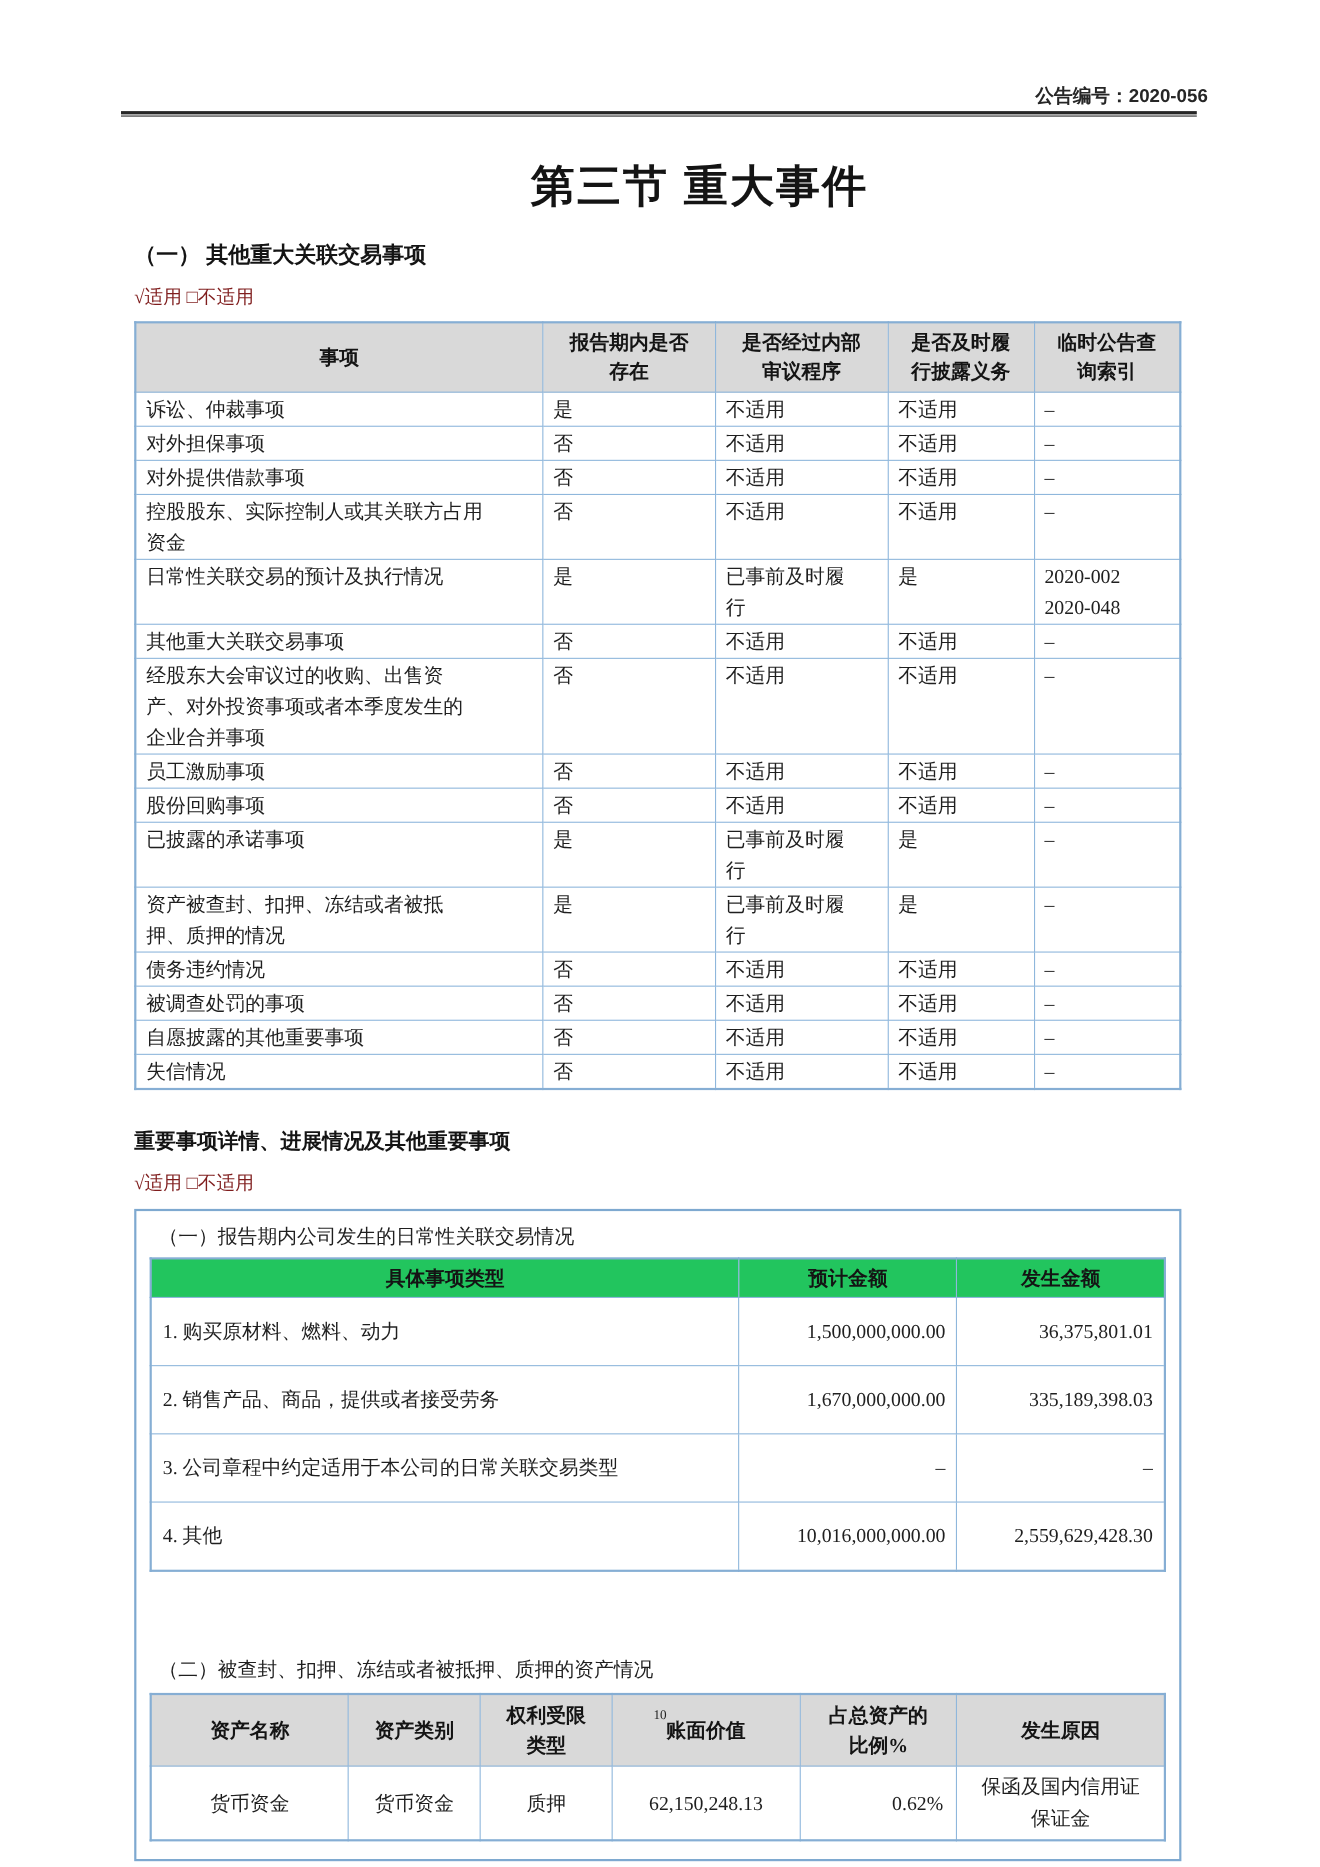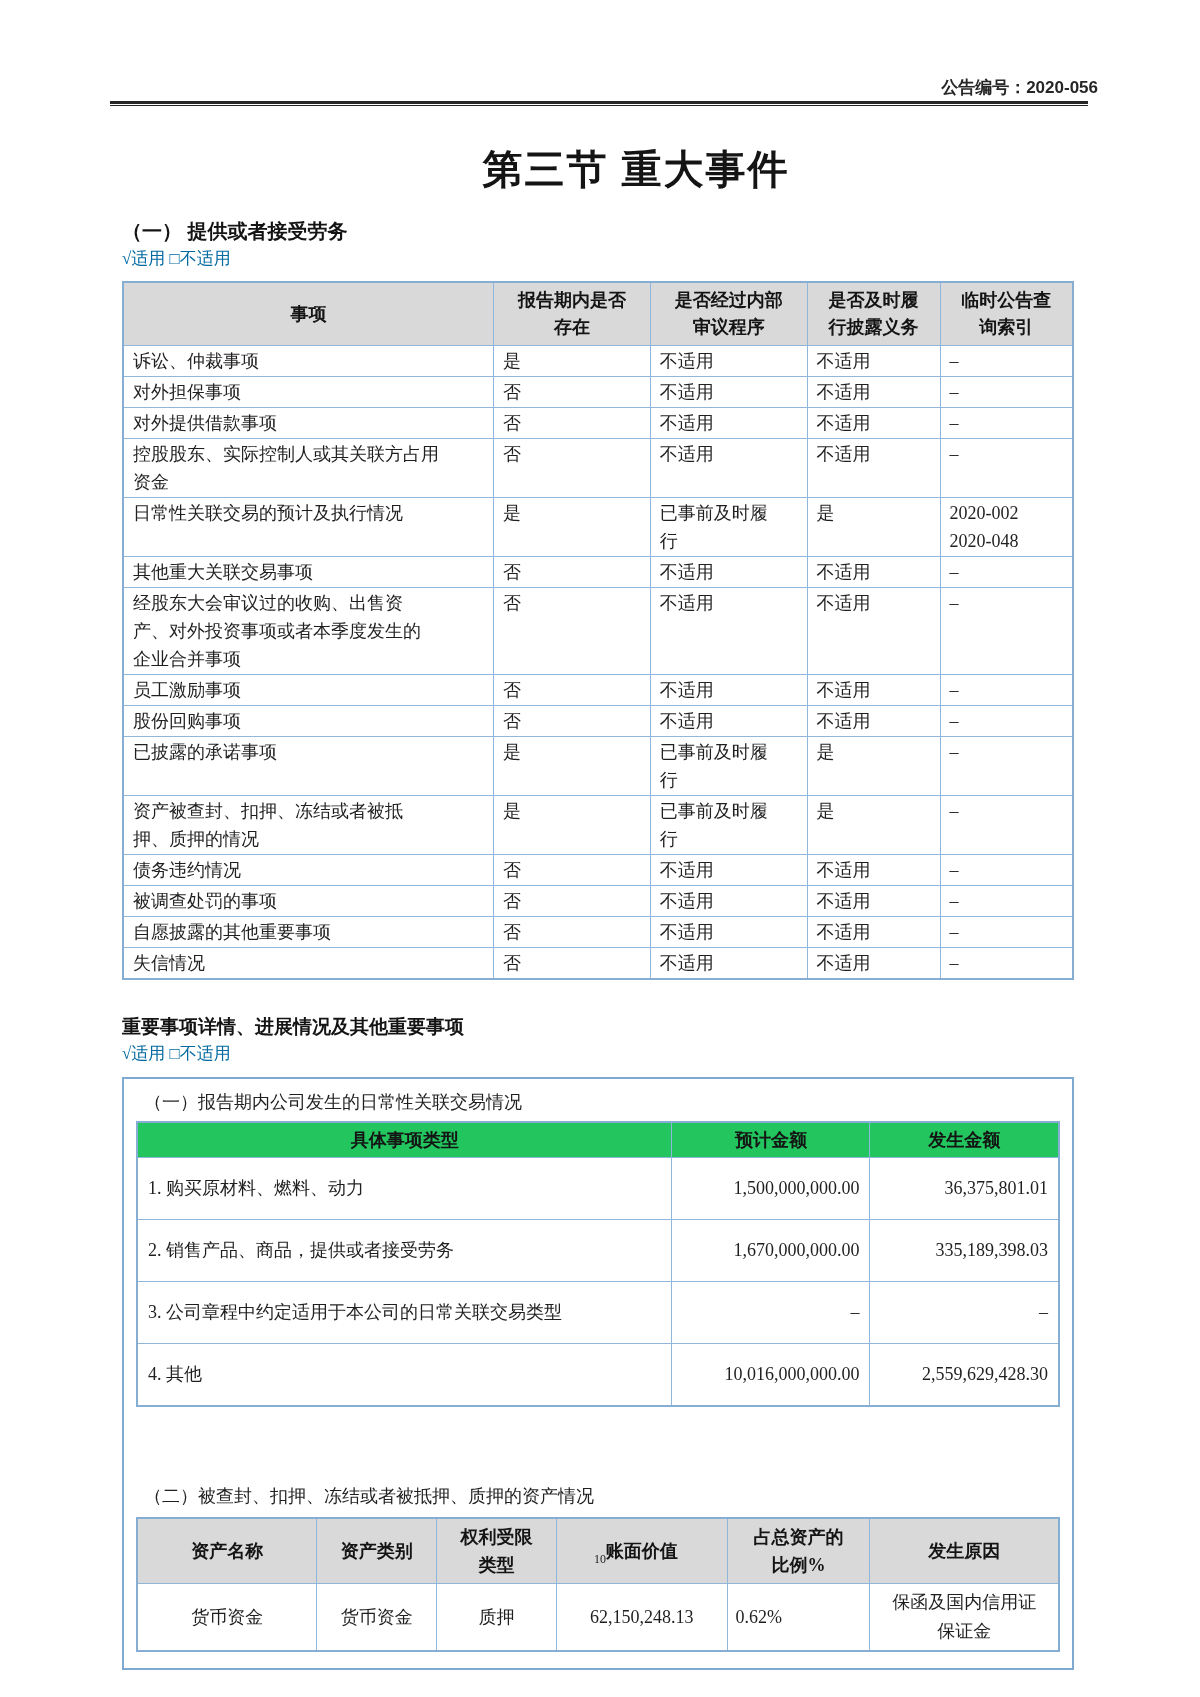--- a/index.html
+++ b/index.html
@@ -14,21 +14,21 @@
     font-family:"Liberation Sans","DejaVu Sans",sans-serif;color:#262626;
   }
   .rule{position:absolute;top:101px;left:110px;width:978px;height:0;
     border-top:3px solid #262626;border-bottom:1px solid #262626;padding-top:1px;}
   .doc-title{
     position:absolute;top:142px;left:0;width:100%;text-align:center;
     font-size:40px;font-weight:bold;letter-spacing:2px;color:#141414;padding-left:36px;
   }
   .content{position:absolute;top:218px;left:122px;width:952px;}
   .h-sec{font-size:20px;font-weight:bold;color:#141414;}
-  .apply{margin-top:2px;font-size:17px;color:#0369a1;}
+  .apply{margin-top:13px;font-size:17px;color:#7f1d1d;}
   table{border-collapse:collapse;width:100%;table-layout:fixed;}
   .t1{margin-top:11px;border:2px solid #86aed4;font-size:18px;}
   .t1 th{
     background:#d9d9d9;border:1px solid #8fb7dc;font-weight:bold;font-size:18px;
     text-align:center;vertical-align:middle;padding:4px 4px;line-height:27px;color:#141414;
   }
   .t1 td{
     border:1px solid #8fb7dc;padding:1px 9px;vertical-align:top;
     line-height:28px;text-align:left;
   }
@@ -48,39 +48,39 @@
   .t2 td.num{text-align:right;}
   .t3{border:2px solid #86aed4;font-size:18px;margin-top:2px;}
   .t3 th{
     background:#d9d9d9;border:1px solid #8fb7dc;font-weight:bold;text-align:center;
     vertical-align:middle;padding:4px 4px;line-height:28px;white-space:pre-line;color:#141414;
   }
   .t3 td{
     border:1px solid #8fb7dc;padding:4px 8px;line-height:29px;vertical-align:middle;
     text-align:center;white-space:pre-line;
   }
-  .t3 td.num{text-align:left;padding-right:12px;}
+  .t3 td.num{text-align:right;padding-right:12px;}
   .pageno{
     position:absolute;top:1552px;left:0;width:100%;text-align:center;
     font-size:12px;color:#222;
   }
 </style>
 </head>
 <body>
 
 <div class="page">
 
   <div class="notice">公告编号：2020-056</div>
   <div class="rule"></div>
 
   <div class="doc-title sans">第三节 重大事件</div>
 
   <div class="content">
 
-    <div class="h-sec sans">（一） 提供或者接受劳务</div>
+    <div class="h-sec sans">（一） 其他重大关联交易事项</div>
     <div class="apply">√适用 □不适用</div>
 
     <table class="t1">
       <colgroup>
         <col style="width:39%">
           <col style="width:16.5%">
           <col style="width:16.5%">
         <col style="width:14%">
           <col style="width:14%">
       </colgroup>

